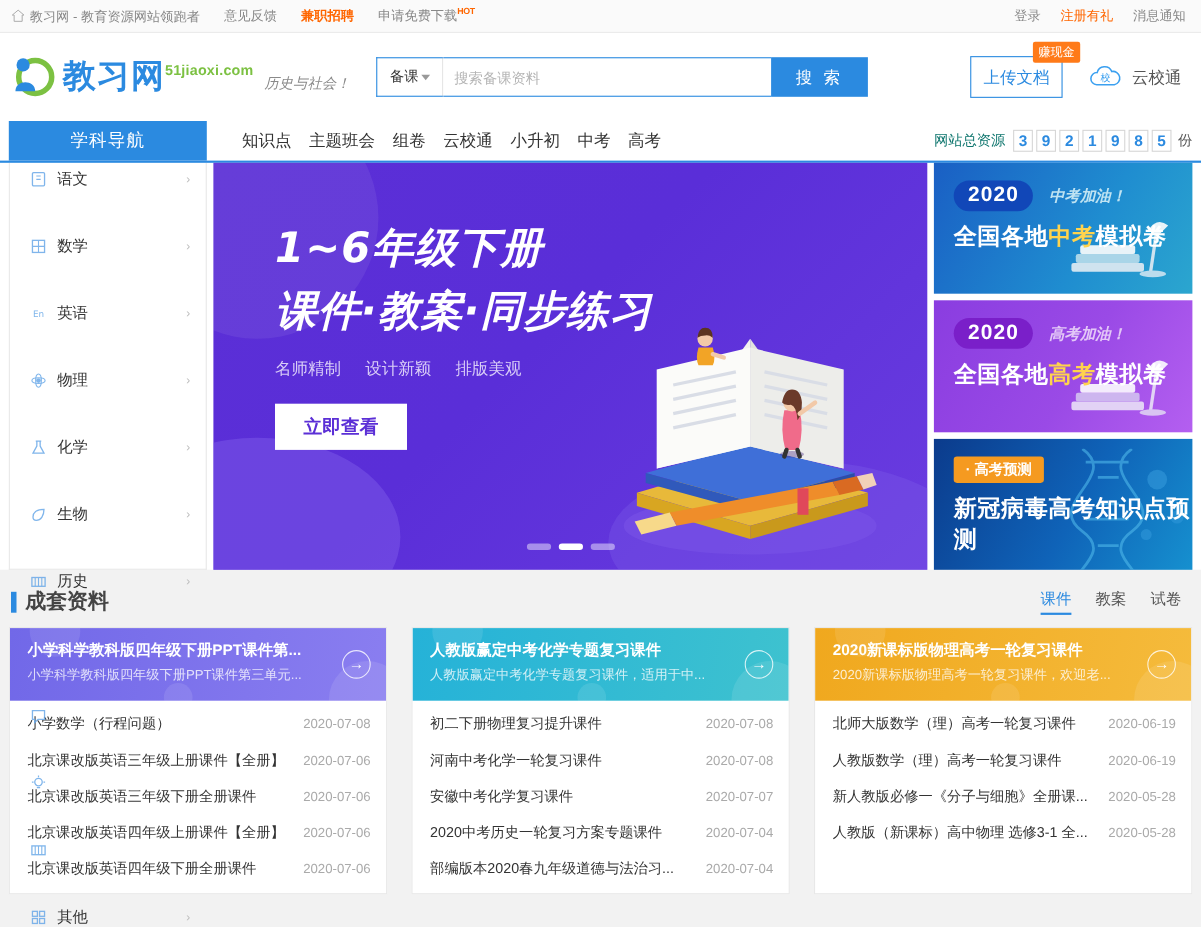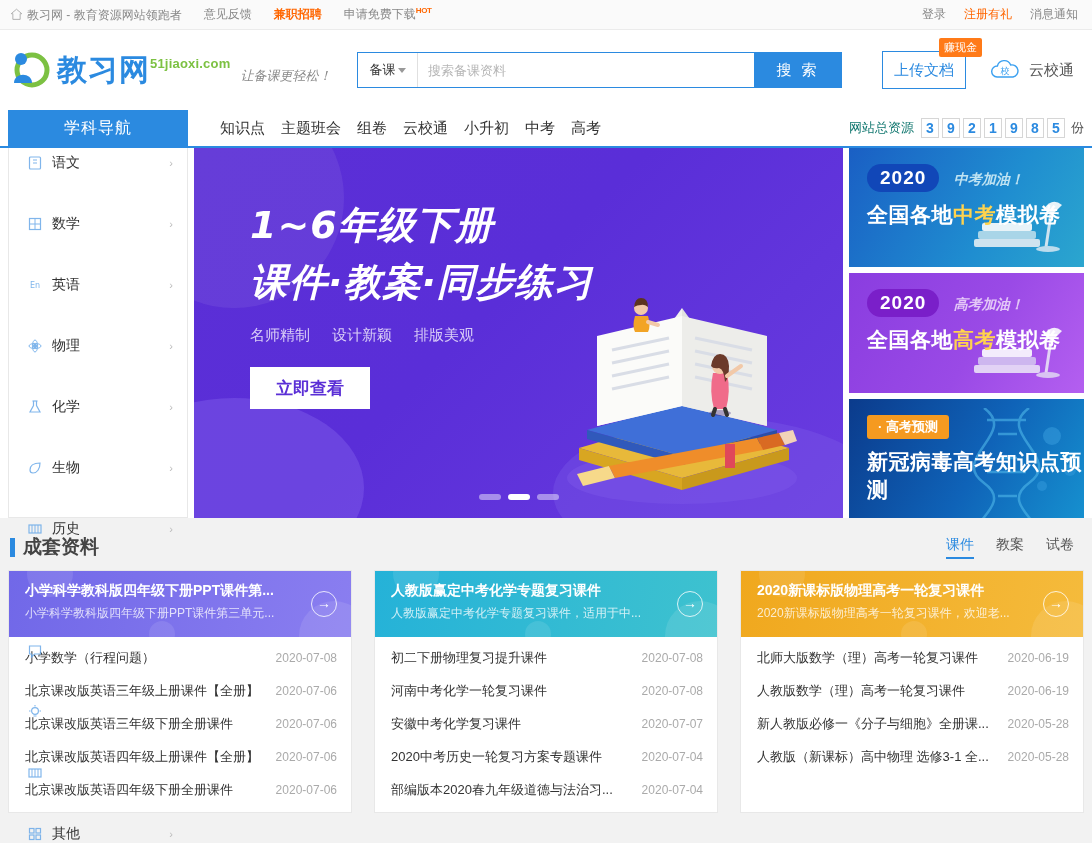--- a/index.html
+++ b/index.html
@@ -31,21 +31,21 @@
   }
   .logo-wrap { display: flex; align-items: center; width: 330px; }
   .logo-mark { width: 42px; height: 42px; position: relative; flex: none; margin-right: 5px; }
   .logo-text { display: flex; flex-direction: row; line-height: 1; }
   .logo-cn { font-size: 30px; font-weight: bold; color: #2b8ae0; letter-spacing: 1px;
              font-family: "DejaVu Sans", sans-serif; }
   .logo-en { font-size: 13px; font-weight: bold; color: #7cc142; letter-spacing: 0.2px; margin-top: 2px; }
   .slogan { font-size: 13px; color: #8a8a8a; font-style: italic; margin-left: 10px;
             font-family: "Liberation Serif", serif; align-self: flex-end; padding-bottom: 6px;}
 
-  .search-box { display: flex; height: 36px; width: 485px; margin-left: 17px; }
+  .search-box { display: flex; height: 36px; width: 447px; margin-left: 2px; }
   .search-cat {
     width: 60px; border: 1px solid #2b8ae0; border-right: none; background: #fff;
     display: flex; align-items: center; justify-content: center; gap: 2px;
     font-size: 13px; color: #333; cursor: pointer;
   }
   .caret { width:0;height:0;border-left:4px solid transparent;border-right:4px solid transparent;
            border-top:5px solid #999; display:inline-block; }
   .search-div { width:1px; background:#e0e0e0; border-top:1px solid #2b8ae0; border-bottom:1px solid #2b8ae0;}
   .search-input {
     flex: 1; border: 1px solid #2b8ae0; border-left: none; border-right: none;
@@ -241,21 +241,21 @@
       <svg width="42" height="42" viewBox="0 0 42 42">
         <circle cx="22" cy="21" r="15" fill="none" stroke="#7cc142" stroke-width="5"></circle>
         <circle cx="11" cy="10" r="6" fill="#2b8ae0"></circle>
         <path d="M4 34 C4 23 22 23 22 34 Z" fill="#2b8ae0"></path>
       </svg>
     </div>
     <div class="logo-text">
       <span class="logo-cn">教习网</span>
       <span class="logo-en">51jiaoxi.com</span>
     </div>
-    <span class="slogan">让备课更轻松！</span>
+    <span class="slogan">历史与社会！</span>
   </div>
 
   <div class="search-box">
     <div class="search-cat">
       <span>备课</span>
       <i class="caret"></i>
     </div>
     <div class="search-div"></div>
     <input class="search-input" type="text" placeholder="搜索备课资料" style="">
     <button class="search-btn">搜 索</button>

